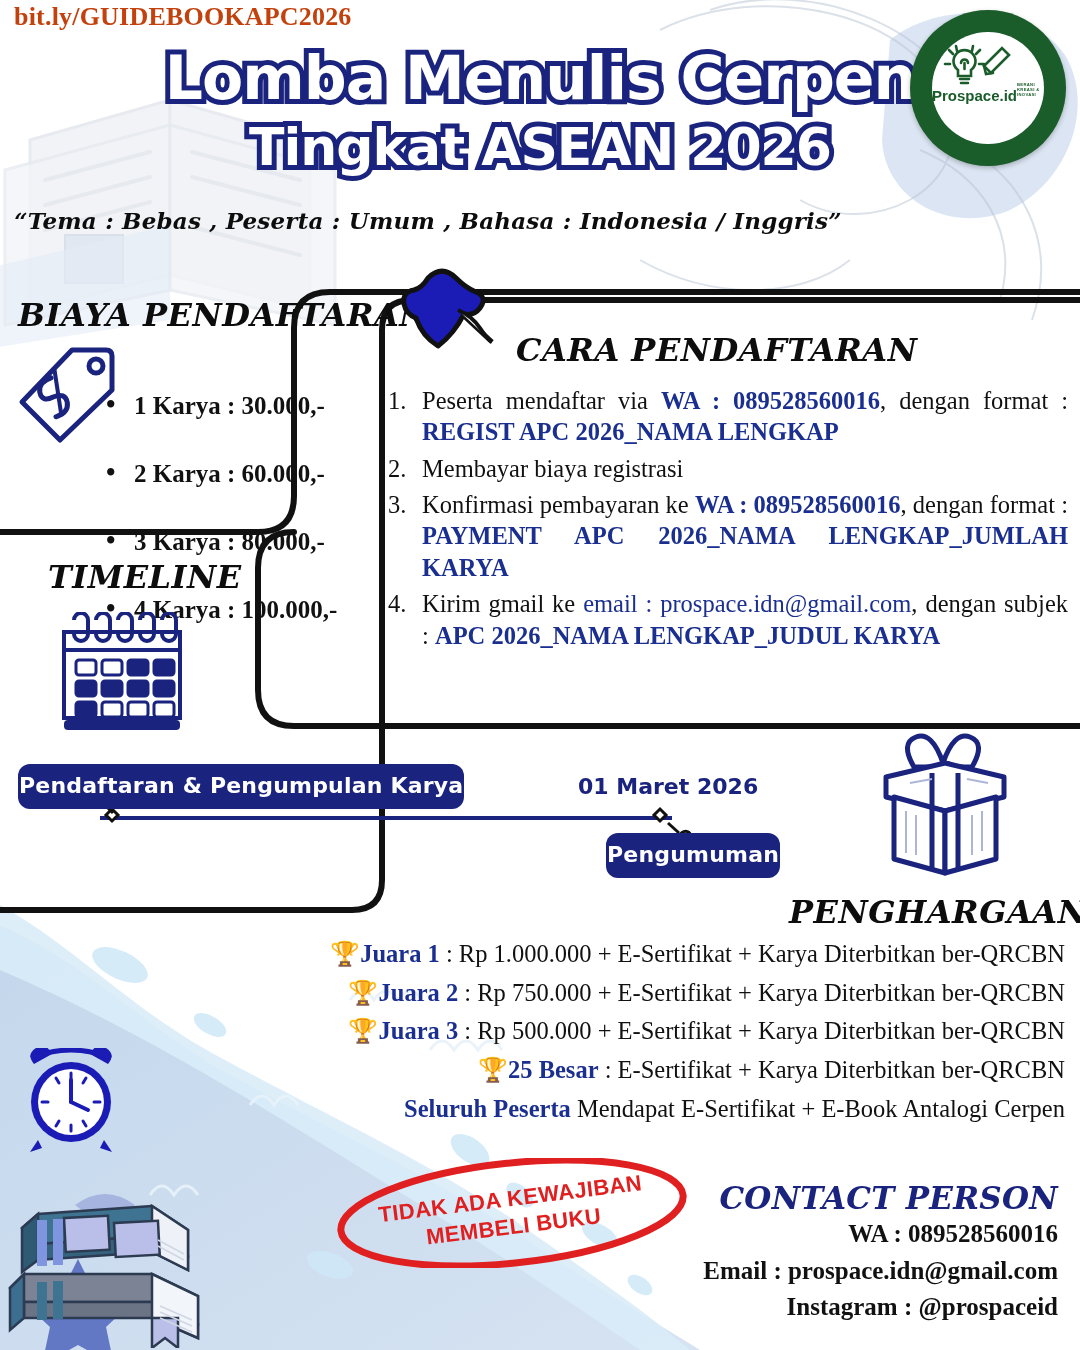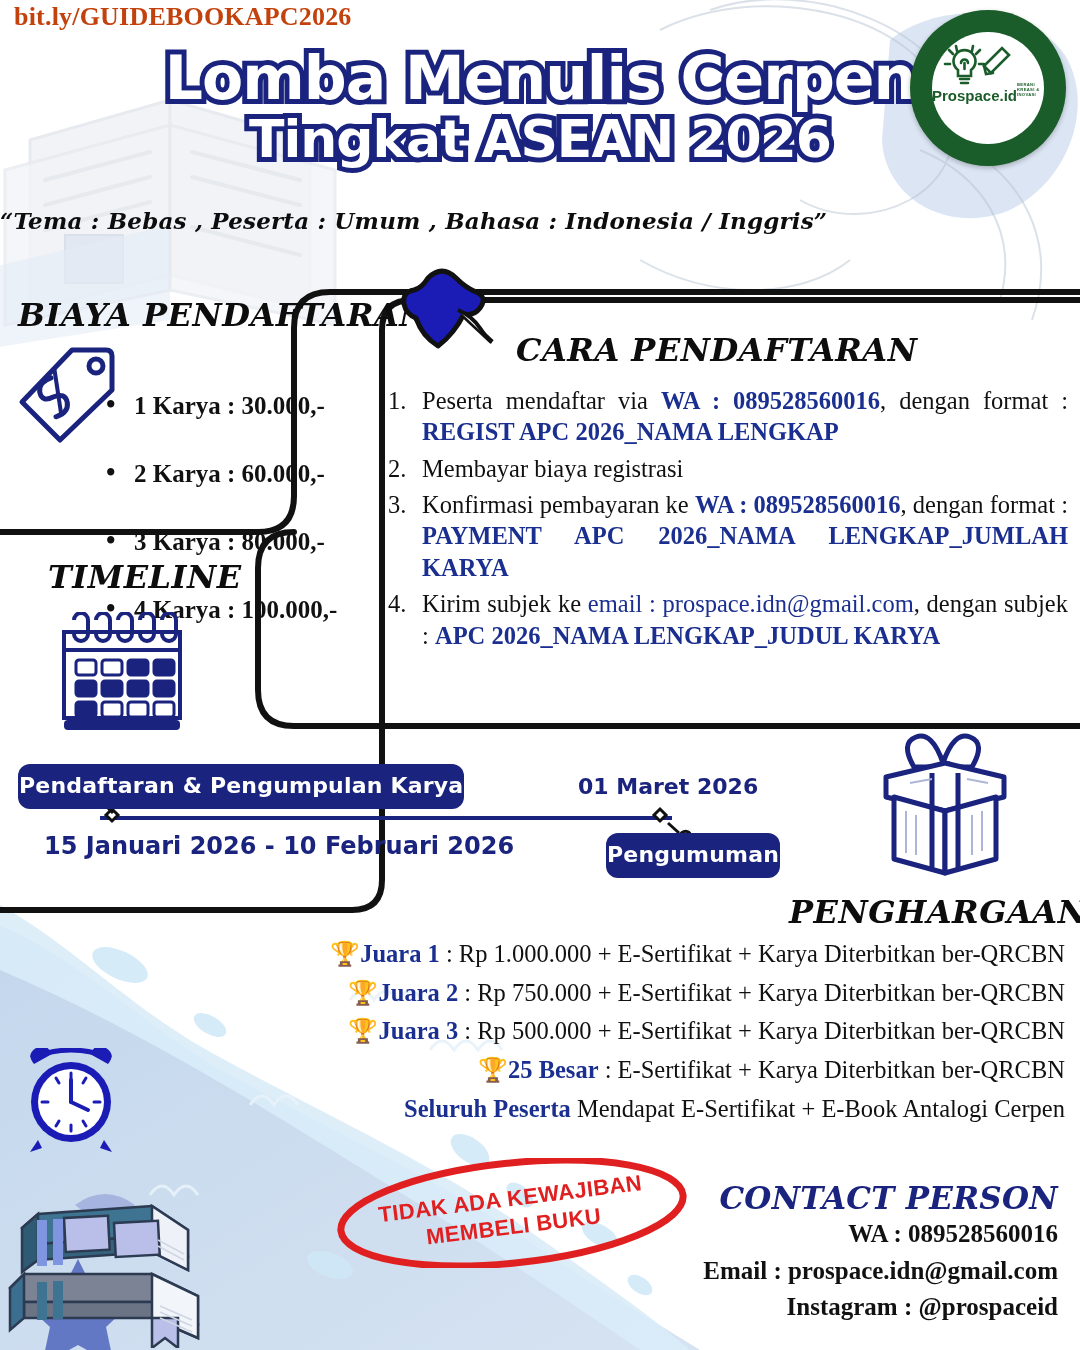--- a/index.html
+++ b/index.html
@@ -41,23 +41,23 @@
 
   .title-wrap { position:absolute; left:0; top:48px; width:1080px; text-align:center; z-index:5; }
   .title-l1, .title-l2 {
     font-family:"DejaVu Sans", sans-serif;
     font-weight:700; color:#ffffff; line-height:1.02;
     -webkit-text-stroke:10px #1a237e;
     paint-order:stroke fill;
     letter-spacing:-1px;
   }
   .title-l1 { font-size:60px; }
-  .title-l2 { font-size:52px; margin-top:4px; }
+  .title-l2 { font-size:52px; margin-top:12px; }
   .subtitle {
-    position:absolute; left:0; top:207px; width:856px; z-index:5;
+    position:absolute; left:0; top:207px; width:856px; text-align:center; z-index:5;
     font-family:"DejaVu Serif", serif; font-style:italic; font-weight:700;
     font-size:23px; color:#0d0d0d; letter-spacing:.2px;
   }
 
   
   .frame-svg { position:absolute; left:0; top:0; width:1080px; height:1350px; z-index:2; pointer-events:none; }
 
   
   .h-sec {
     font-family:"DejaVu Serif", serif; font-style:italic; font-weight:700;
@@ -280,21 +280,21 @@
     <li>
       <span class="num">1.</span><span>Peserta mendaftar via </span><span class="hl">WA : 089528560016</span><span>, dengan format : </span><span class="hl">REGIST APC 2026_NAMA LENGKAP</span>
     </li>
     <li>
       <span class="num">2.</span><span>Membayar biaya registrasi</span>
     </li>
     <li>
       <span class="num">3.</span><span>Konfirmasi pembayaran ke </span><span class="hl">WA : 089528560016</span><span>, dengan format : </span><span class="hl">PAYMENT APC 2026_NAMA LENGKAP_JUMLAH KARYA</span>
     </li>
     <li>
-      <span class="num">4.</span><span>Kirim subjek ke </span><span class="hl2">email : prospace.idn@gmail.com</span><span>, dengan subjek : </span><span class="hl">APC 2026_NAMA LENGKAP_JUDUL KARYA</span>
+      <span class="num">4.</span><span>Kirim gmail ke </span><span class="hl2">email : prospace.idn@gmail.com</span><span>, dengan subjek : </span><span class="hl">APC 2026_NAMA LENGKAP_JUDUL KARYA</span>
     </li>
   </ol>
 
   <div class="h-sec h-timeline">TIMELINE</div>
   <svg class="cal-icon" viewBox="0 0 140 122">
     <g stroke="#1a237e" stroke-width="4" fill="none">
       <path d="M12 20 h116 v86 h-116 Z" fill="#fff"></path>
       <path d="M12 38 h116"></path>
       <path d="M22 8 a7 7 0 0 1 14 0 v14 a7 7 0 0 1 -14 0"></path>
       <path d="M44 8 a7 7 0 0 1 14 0 v14 a7 7 0 0 1 -14 0"></path>
@@ -327,21 +327,20 @@
     </g>
     <g fill="#fff" stroke="#111" stroke-width="3">
       <ellipse cx="99" cy="40" rx="7" ry="10" transform="rotate(20 99 40)"></ellipse>
       <path d="M103 48 L113 58" stroke-width="3"></path>
       <ellipse cx="684" cy="86" rx="7" ry="10" transform="rotate(20 684 86)"></ellipse>
       <path d="M679 78 L668 68" stroke-width="3"></path>
     </g>
   </svg>
 
   <div class="tl-pill tl-pill-1">Pendaftaran &amp; Pengumpulan Karya</div>
-  <div class="tl-date tl-date-1">15 Januari 2026 - 10 Februari 2026</div>
   <div class="tl-pill tl-pill-2">Pengumuman</div>
   <div class="tl-date tl-date-2">01 Maret 2026</div>
 
   <svg class="gift-icon" viewBox="0 0 146 150">
     <g stroke="#1a237e" stroke-width="5" fill="#fff" stroke-linejoin="round">
       <path d="M42 34 q-14 -24 2 -30 q16 -6 27 26 q11 -32 27 -26 q16 6 2 30 Z"></path>
       <path d="M64 34 q9 -8 18 0 q-9 8 -18 0 Z"></path>
       <path d="M14 44 L73 30 L132 44 L132 64 L73 78 L14 64 Z"></path>
       <path d="M22 64 L73 78 L73 140 L22 126 Z"></path>
       <path d="M124 64 L73 78 L73 140 L124 126 Z"></path>

